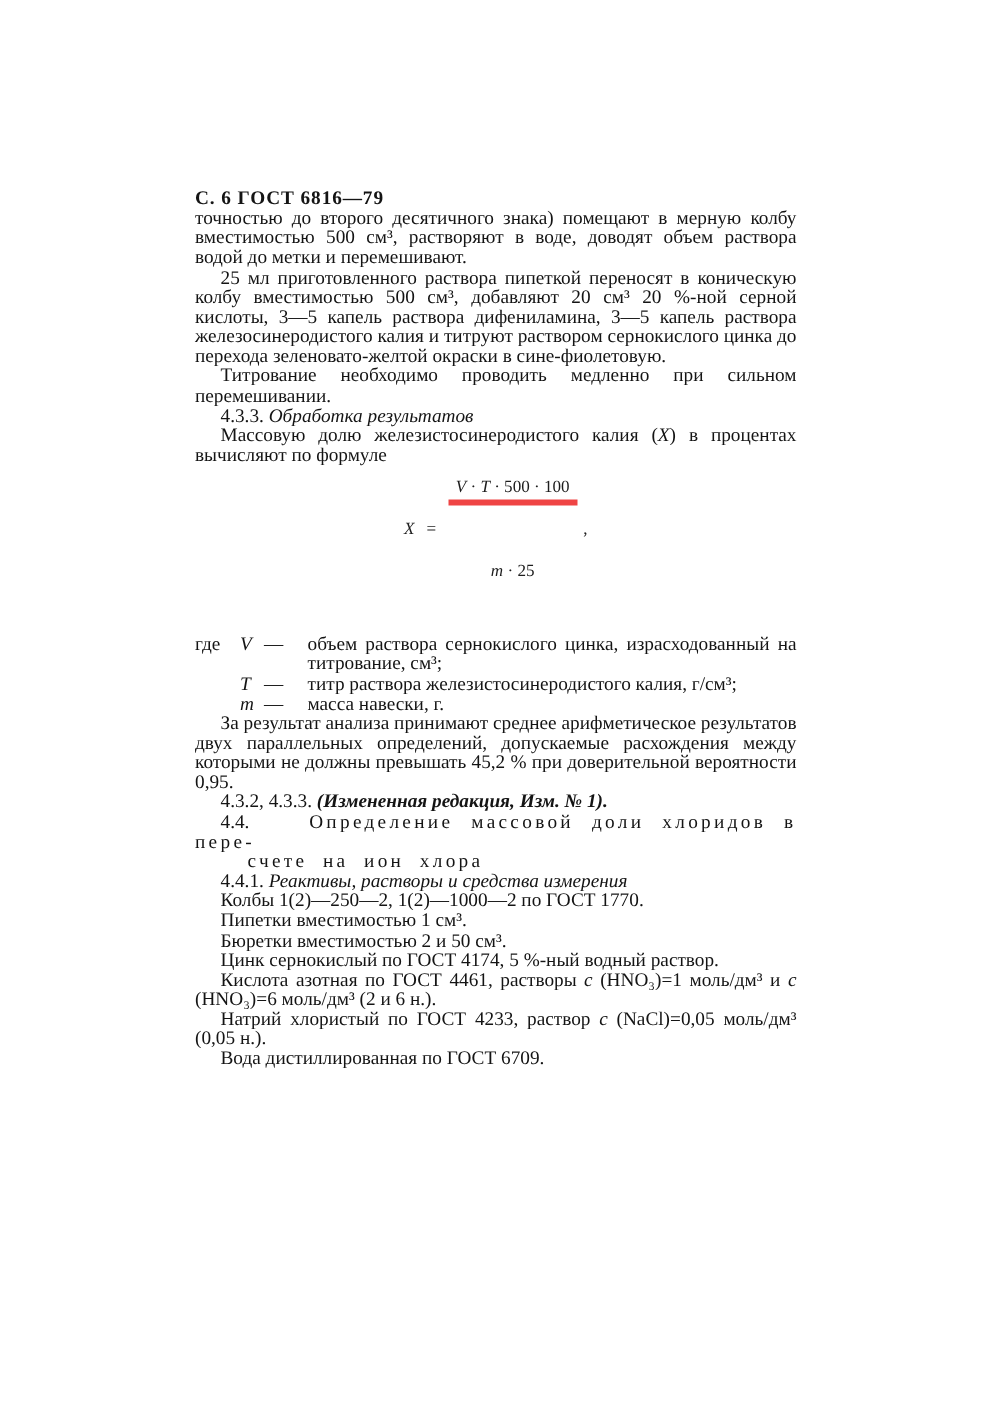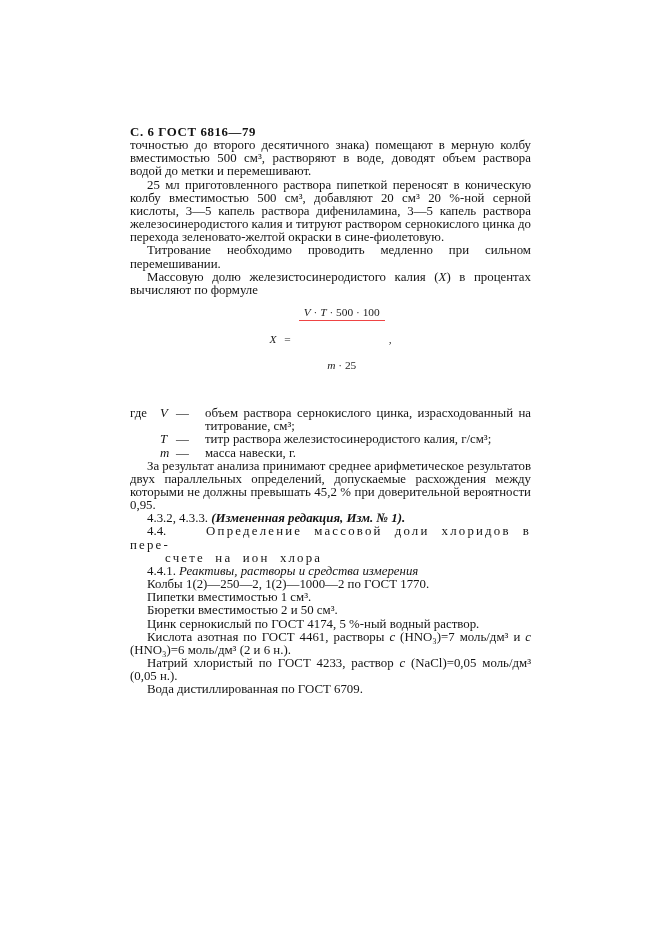--- a/index.html
+++ b/index.html
@@ -25,21 +25,21 @@
   .it{font-style:italic;}
   .bd{font-weight:bold;font-style:italic;}
   .sp{letter-spacing:2.2px;word-spacing:5px;margin-left:35px;}
   .h44{line-height:13.9px;}
   .formula{
     display:flex;justify-content:center;align-items:center;
     margin:9px 0 8px;font-size:11.4px;line-height:12px;color:#1d1d1d;
   }
   .formula .eq{margin:0 8px;}
   .frac{display:inline-block;text-align:center;vertical-align:middle;}
-  .fnum{display:block;padding:0 5px 2px;border-bottom:1px solid #ef4444;}
+  .fnum{display:block;padding:0 5px 2px;border-bottom:4px solid #ef4444;}
   .fden{display:block;padding-top:2px;margin-top:36px;}
   .ftail{margin-left:4px;}
   .gloss{display:grid;grid-template-columns:30px 45px 326px;margin-top:36px;}
   .gc{font-size:12.85px;line-height:13.15px;}
   .gdesc{text-align:justify;}
   .gterm .it{display:inline-block;width:16px;}
 </style>
 </head>
 <body>
 
@@ -47,20 +47,21 @@
   <div class="content">
 
     <p class="hdr">С. 6 ГОСТ 6816—79</p>
 
     <p>точностью до второго десятичного знака) помещают в мерную колбу вместимостью 500 см³, растворяют в воде, доводят объем раствора водой до метки и перемешивают.</p>
 
     <p class="ind">25 мл приготовленного раствора пипеткой переносят в коническую колбу вместимостью 500 см³, добавляют 20 см³ 20 %-ной серной кислоты, 3—5 капель раствора дифениламина, 3—5 капель раствора железосинеродистого калия и титруют раствором сернокислого цинка до перехода зеленовато-желтой окраски в сине-фиолетовую.</p>
 
     <p class="ind">Титрование необходимо проводить медленно при сильном перемешивании.</p>
 
+    <p class="ind"><span>4.3.3. </span><span class="it">Обработка результатов</span></p>
 
     <p class="ind"><span>Массовую долю железистосинеродистого калия (</span><span class="it">X</span><span>) в процентах вычисляют по формуле</span></p>
 
     <div class="formula">
       <span class="it">X</span>
       <span class="eq">=</span>
       <span class="frac">
         <span class="fnum"><span class="it">V</span><span> · </span><span class="it">T</span><span> · 500 · 100</span></span>
         <span class="fden"><span class="it">m</span><span> · 25</span></span>
       </span>
@@ -87,21 +88,21 @@
 
     <p class="ind h44"><span>4.4. </span><span class="sp">Определение массовой доли хлоридов в пере-</span><br><span class="sp">счете на ион хлора</span></p>
 
     <p class="ind"><span>4.4.1. </span><span class="it">Реактивы, растворы и средства измерения</span></p>
 
     <p class="ind">Колбы 1(2)—250—2, 1(2)—1000—2 по ГОСТ 1770.</p>
     <p class="ind">Пипетки вместимостью 1 см³.</p>
     <p class="ind">Бюретки вместимостью 2 и 50 см³.</p>
     <p class="ind">Цинк сернокислый по ГОСТ 4174, 5 %-ный водный раствор.</p>
 
-    <p class="ind"><span>Кислота азотная по ГОСТ 4461, растворы </span><span class="it">c</span><span> (HNO₃)=7 моль/дм³ и </span><span class="it">c</span><span> (HNO₃)=6 моль/дм³ (2 и 6 н.).</span></p>
+    <p class="ind"><span>Кислота азотная по ГОСТ 4461, растворы </span><span class="it">c</span><span> (HNO₃)=1 моль/дм³ и </span><span class="it">c</span><span> (HNO₃)=6 моль/дм³ (2 и 6 н.).</span></p>
 
     <p class="ind"><span>Натрий хлористый по ГОСТ 4233, раствор </span><span class="it">c</span><span> (NaCl)=0,05 моль/дм³ (0,05 н.).</span></p>
 
     <p class="ind">Вода дистиллированная по ГОСТ 6709.</p>
 
 
   </div>
 </div>
 
 </body></html>

